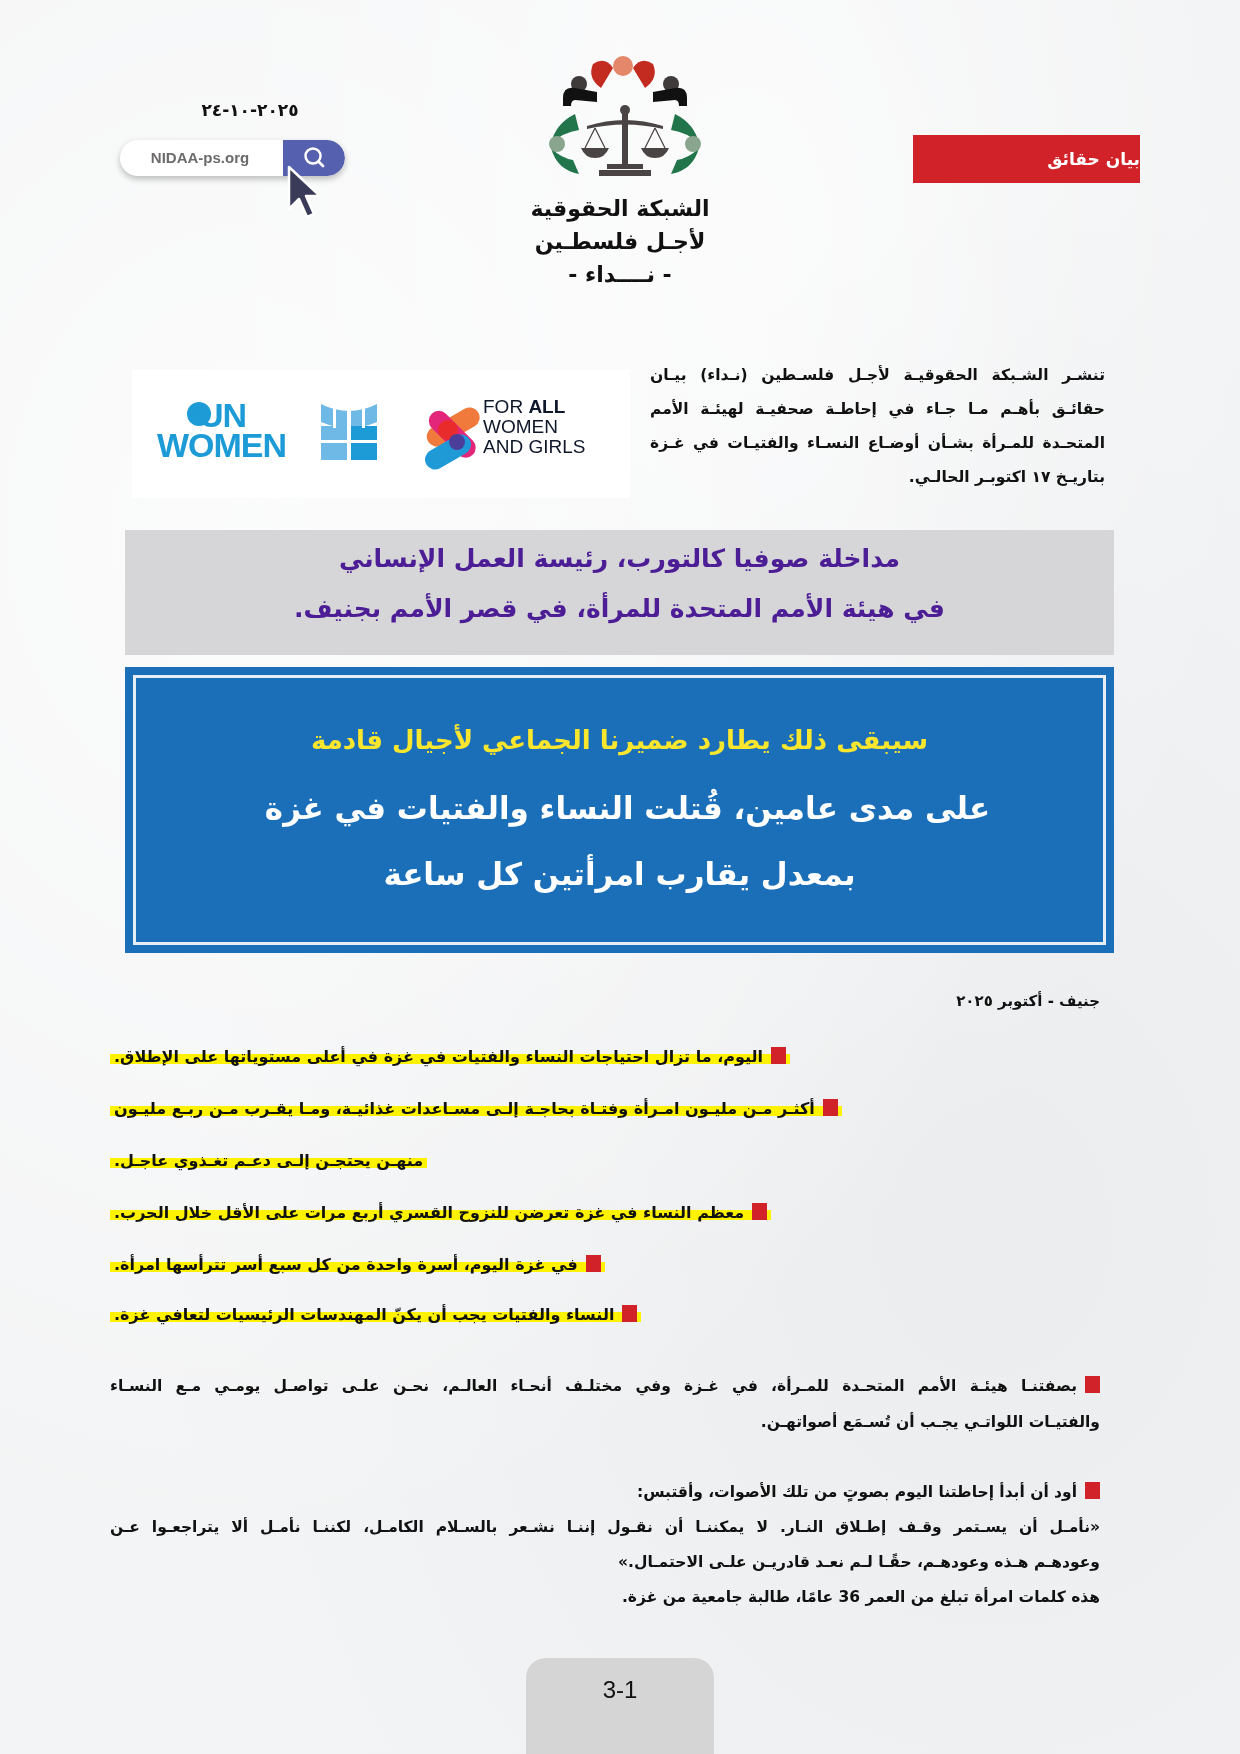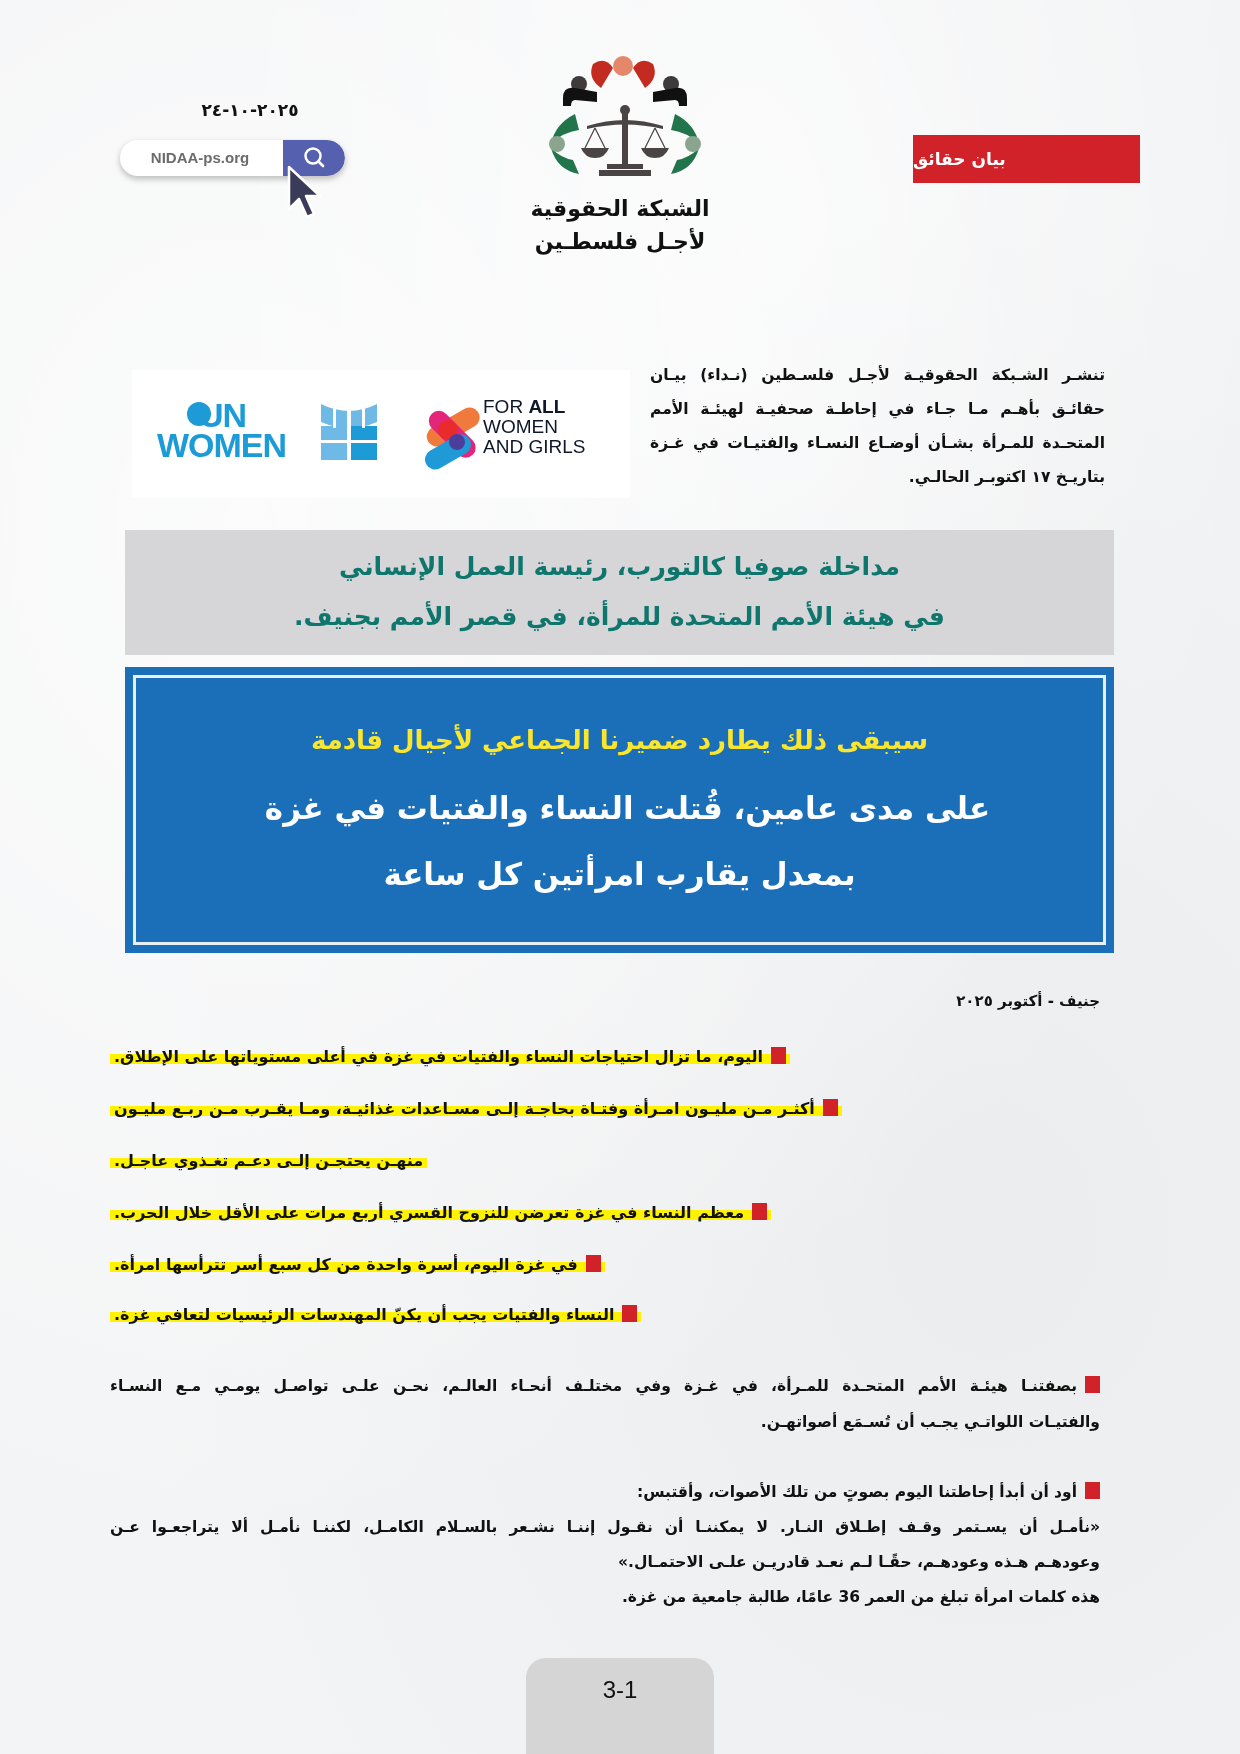--- a/index.html
+++ b/index.html
@@ -86,22 +86,22 @@
     font-family: "Liberation Sans", sans-serif; font-size: 19px;
     line-height: 20px; color: #0f172a; font-weight: normal;
   }
   .faw-text b { font-weight: bold; }
 
   
   .gray-box {
     left: 125px; top: 530px; width: 989px; height: 125px;
     background: #d6d6d8;
     text-align: center; direction: rtl;
-    font-weight: bold; font-size: 25px; line-height: 50px; padding-top: 12px;
-    color: #0f766e;
+    font-weight: bold; font-size: 25px; line-height: 50px; padding-top: 4px;
+    color: #4c1d95;
   }
 
   
   .blue-box {
     left: 125px; top: 667px; width: 989px; height: 286px;
     background: #1b6fb9;
   }
   .blue-inner {
     position: absolute; left: 8px; top: 8px; right: 8px; bottom: 8px;
     border: 3px solid #e8eef6;
@@ -193,23 +193,24 @@
   <line x1="120" y1="80" x2="110" y2="100" stroke="#4a4444" stroke-width="1.2"></line>
   <line x1="120" y1="80" x2="130" y2="100" stroke="#4a4444" stroke-width="1.2"></line>
   <path d="M106 100 L134 100 Q130 110 120 110 Q110 110 106 100 Z" fill="#4a4444"></path>
   <rect x="72" y="116" width="36" height="5" fill="#4a4444"></rect>
   <rect x="64" y="122" width="52" height="6" fill="#4a4444"></rect>
 </svg>
 
 <div class="abs org-title rtl" style="text-align:center">
   <div>الشبكة الحقوقية</div>
   <div>لأجـل فلسطـين</div>
-</div>
-
-<div class="abs badge rtl" style="text-align:left">بيان حقائق</div>
+  <div>- نــــداء -</div>
+</div>
+
+<div class="abs badge rtl" style="text-align:right">بيان حقائق</div>
 
 <div class="abs intro">تنشـر الشـبكة الحقوقيـة لأجـل فلسـطين (نـداء) بيـان حقائـق بأهـم مـا جـاء في إحاطـة صحفيـة لهيئـة الأمم المتحـدة للمـرأة بشـأن أوضـاع النسـاء والفتيـات في غـزة بتاريـخ ١٧ اكتوبـر الحالـي.</div>
 
 <div class="abs logos-box">
   <div class="unw">
     <div class="unw-globe"></div>
     <div class="unw-text">
       <span class="un">UN</span>
       <span>WOMEN</span>
     </div>

